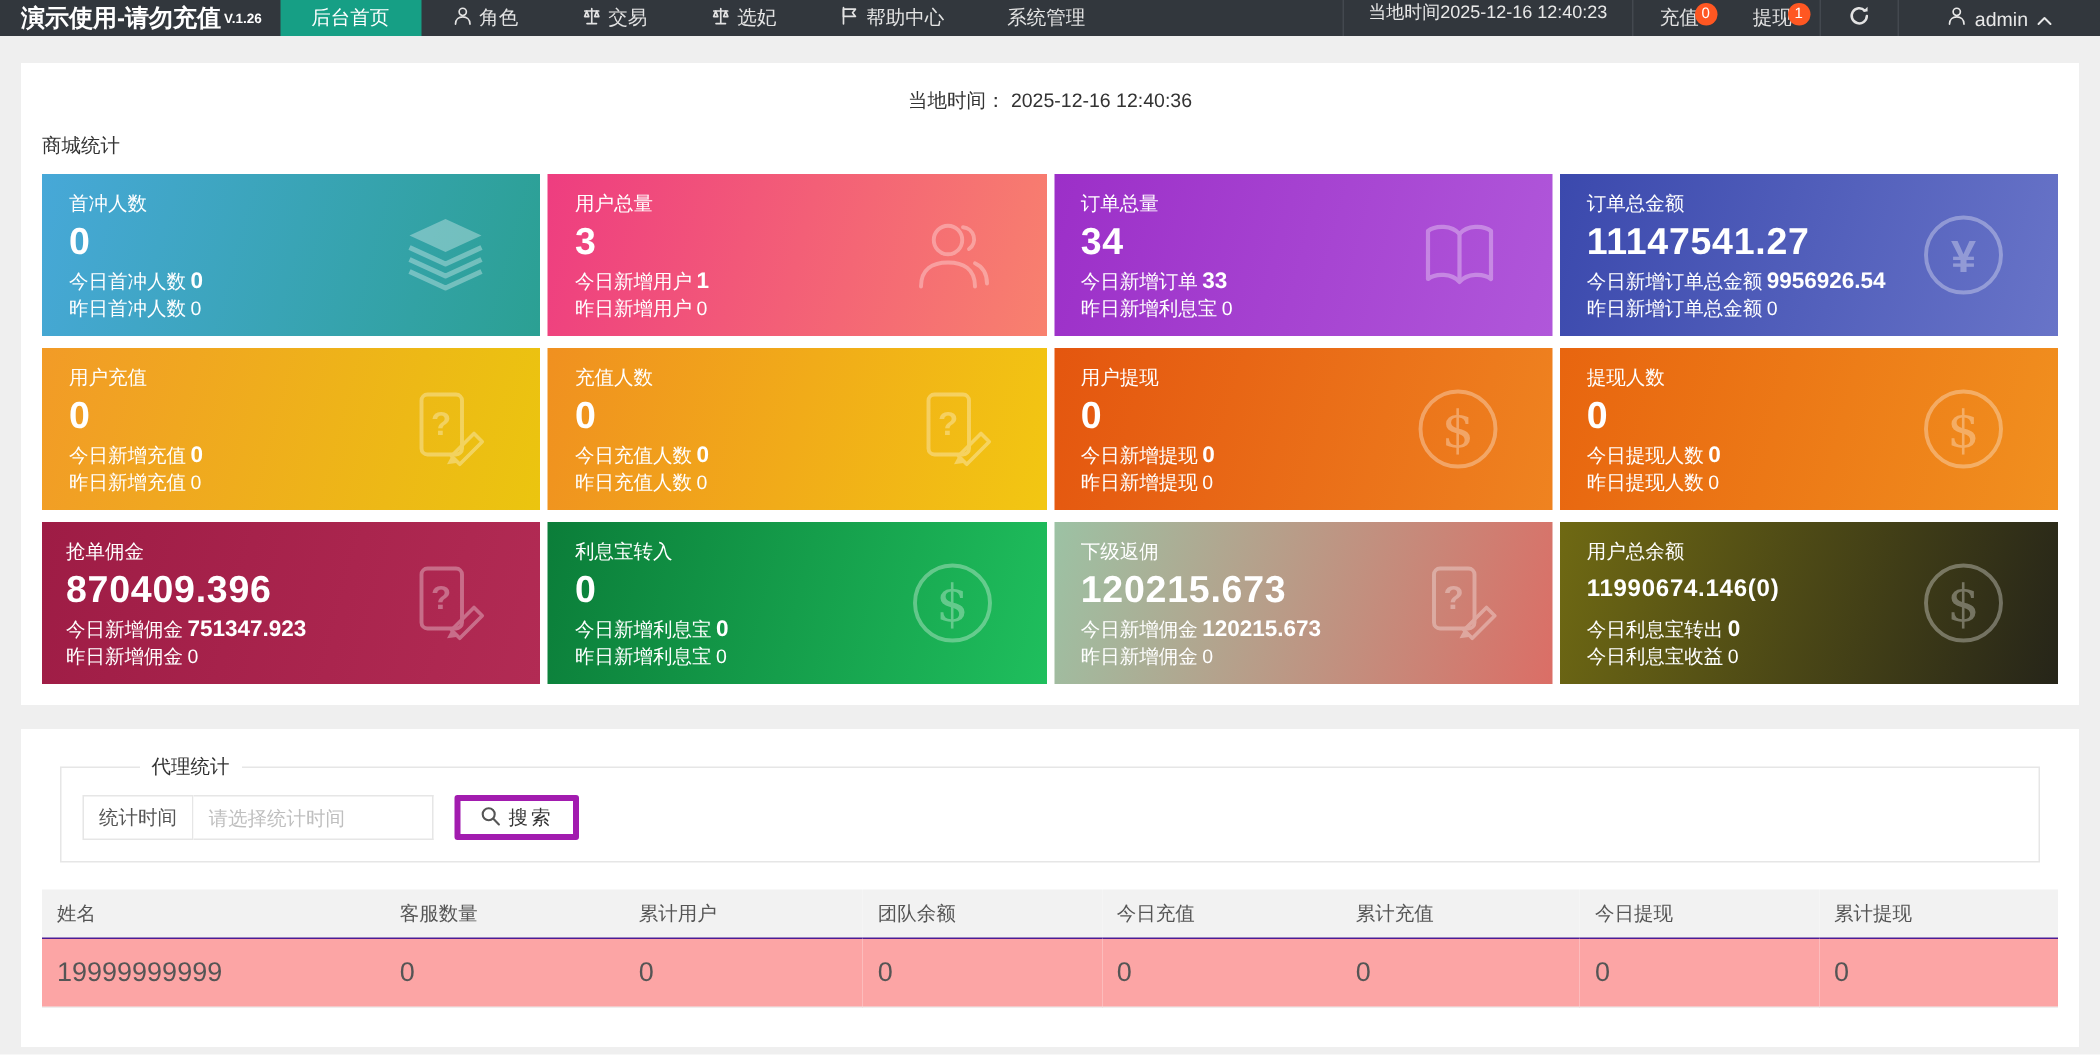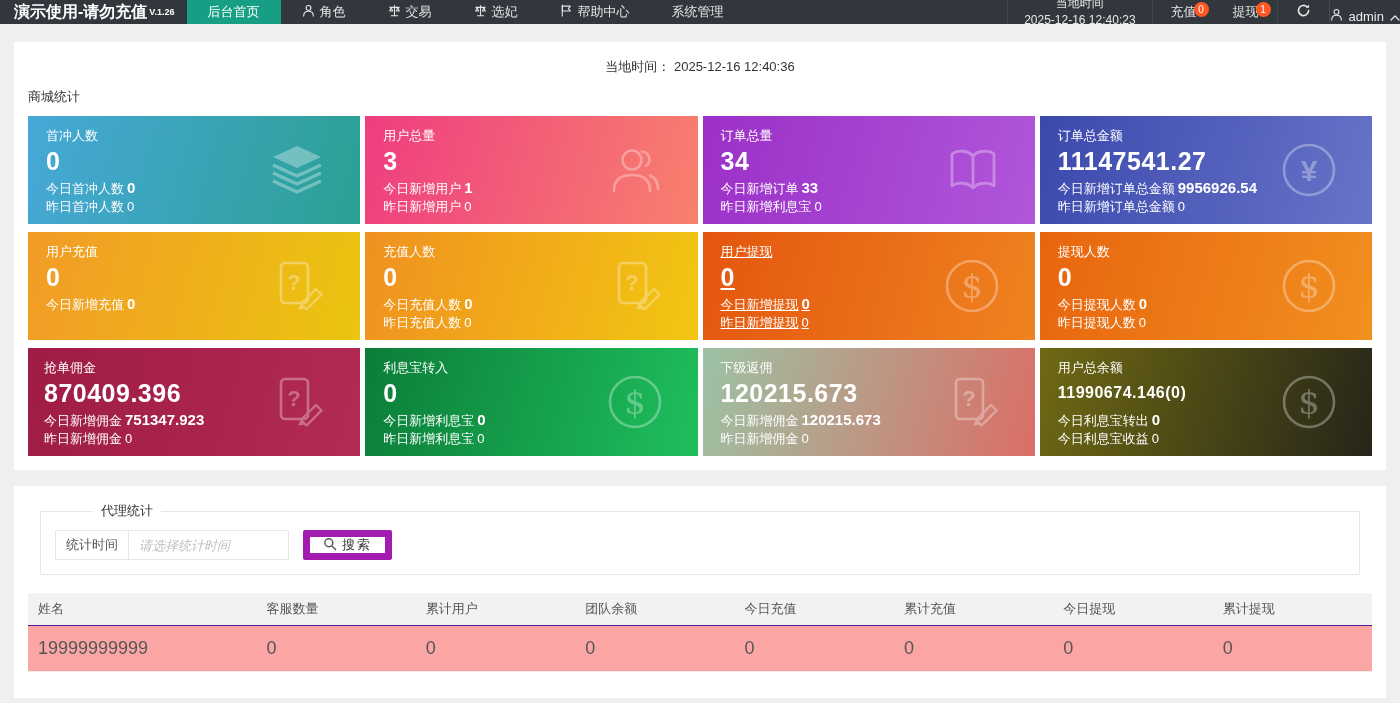--- a/index.html
+++ b/index.html
@@ -12,28 +12,28 @@
   }
   
   .navbar { height:24px; background:#32373d; display:flex; align-items:stretch; color:#d8d8d8; }
   .brand { display:flex; align-items:center; padding:0 12px 0 14px; color:#fff; font-size:16px; font-weight:bold; white-space:nowrap; }
   .brand .version { font-size:9px; font-weight:bold; margin-left:2px; align-self:flex-start; margin-top:7px; }
   .nav-menu { display:flex; align-items:stretch; }
   .nav-item { display:flex; align-items:center; gap:5px; padding:0 21px; font-size:13px; color:#e3e3e3; cursor:pointer; white-space:nowrap; }
   .nav-item svg { stroke:#e3e3e3; }
   .nav-item.active { background:#169f85; color:#fff; }
   .nav-right { margin-left:auto; display:flex; align-items:stretch; }
-  .time-block { display:flex; flex-direction:column; justify-content:center; text-align:center;
+  .time-block { display:flex; flex-direction:row; justify-content:center; text-align:center;
     padding:0 16px; font-size:12px; line-height:1.45; color:#e8e8e8;
     border-left:1px solid #43484f; border-right:1px solid #43484f; }
   .nav-action { position:relative; display:flex; align-items:center; padding:0 18px; font-size:13px; color:#e3e3e3; cursor:pointer; }
   .nav-action .badge { position:absolute; top:2px; right:6px; min-width:15px; height:15px; line-height:15px;
     background:#ff5722; color:#fff; font-size:10px; border-radius:9px; text-align:center; padding:0 3px; }
   .nav-sep { border-left:1px solid #43484f; }
-  .admin-block { display:flex; align-items:flex-end; gap:6px; padding:0 0; cursor:pointer; color:#e8e8e8; }
+  .admin-block { display:flex; align-items:center; gap:6px; padding:0 32px; cursor:pointer; color:#e8e8e8; }
   .icon-stroke { fill:none; stroke:currentColor; stroke-width:1.2; stroke-linecap:round; stroke-linejoin:round; }
   
   .panel { background:#fff; margin:0 14px; }
   .panel-1 { margin-top:18px; padding:8px 14px 14px; }
   .time-line { text-align:center; font-size:13px; color:#333; padding:8px 0 10px; }
   .stats-title { font-size:13px; color:#333; margin:2px 0 10px; }
   
   .cards-grid { display:grid; grid-template-columns:repeat(4,1fr); gap:8px 5px; }
   .stat-card { position:relative; height:108px; padding:11px 18px; color:#fff; overflow:hidden; }
   .card-title { font-size:13px; }
@@ -42,23 +42,23 @@
   .card-line { font-size:13px; margin-top:0; white-space:nowrap; }
   .card-line .v-bold { font-weight:bold; font-size:15px; margin-left:3px; }
   .card-line .v-norm { margin-left:3px; }
   .card-icon { position:absolute; right:34px; top:50%; transform:translateY(-50%); opacity:.32; line-height:0; }
   
   .panel-2 { margin-top:16px; padding:16px 14px 26px; }
   fieldset.agent-field { border:1px solid #e6e6e6; margin:0 12px; padding:10px 14px 14px; }
   fieldset.agent-field legend { font-size:13px; color:#333; padding:0 8px; margin-left:38px; }
   .filter-row { display:flex; align-items:center; }
   .addon-label { height:30px; line-height:28px; padding:0 10px; border:1px solid #e6e6e6; background:#fff; color:#555; font-size:13px; }
-  .filter-input { height:30px; width:160px; border:1px solid #e6e6e6; border-left:none; padding:0 10px; font-size:13px; color:#c2410c; outline:none;font-style:italic; }
+  .filter-input { height:30px; width:160px; border:1px solid #e6e6e6; border-left:none; padding:0 10px; font-size:13px; color:#c2410c; outline:none; }
   .filter-input::placeholder { color:#bfbfbf; }
-  .search-btn { margin-left:14px; height:30px; padding:0 13px; background:#fff; border:7px solid #a21caf; border-radius:2px;
+  .search-btn { margin-left:14px; height:30px; padding:0 13px; background:#fff; border:4px solid #a21caf; border-radius:2px;
     font-size:13px; color:#333; display:flex; align-items:center; gap:5px; cursor:pointer; letter-spacing:2px; }
   .search-btn svg { stroke:#555; }
   
   table.agent-table { width:100%; border-collapse:collapse; margin-top:18px; }
   table.agent-table th { background:#f2f2f2; font-weight:normal; text-align:left; font-size:13px; color:#555;
     padding:7px 10px; border-bottom:1px solid #4c1d95; }
   table.agent-table th:first-child { width:17%; }
   table.agent-table td { font-size:18px; color:#555; padding:12px 10px; border-bottom:1px solid #eee; background:#fca5a5; }
 </style>
 </head>
@@ -203,20 +203,21 @@
       <span class="card-icon"><svg width="58" height="58" viewBox="0 0 58 58">
             <circle cx="29" cy="29" r="25" fill="none" stroke="#fff" stroke-width="2.6"></circle>
             <text x="29" y="40" text-anchor="middle" font-size="30" font-weight="bold" fill="#fff">¥</text>
           </svg></span>
     </div>
 
     <div class="stat-card" style="background: linear-gradient(105deg, rgb(242, 155, 39) 0%, rgb(235, 197, 15) 100%);">
       <div class="card-title">用户充值</div>
       <div class="card-value">0</div>
       <div class="card-line"><span>今日新增充值</span><span class="v-bold">0</span></div>
+      <div class="card-line"><span>昨日新增充值</span><span class="v-norm">0</span></div>
       <span class="card-icon"><svg width="56" height="56" viewBox="0 0 56 56">
             <rect x="11" y="5" width="27" height="40" rx="4" fill="none" stroke="#fff" stroke-width="2.6"></rect>
             <text x="24" y="32" text-anchor="middle" font-size="22" font-weight="bold" fill="#fff">?</text>
             <path d="M31 46L46 31l5.5 5.5L36.5 51.5z" fill="none" stroke="#fff" stroke-width="2.4" stroke-linejoin="round"></path>
             <path d="M28 51.5l3-5.5 4.5 4.5z" fill="#fff"></path>
           </svg></span>
     </div>
 
     <div class="stat-card" style="background: linear-gradient(105deg, rgb(240, 144, 32) 0%, rgb(242, 199, 18) 100%);">
       <div class="card-title">充值人数</div>
@@ -224,21 +225,21 @@
       <div class="card-line"><span>今日充值人数</span><span class="v-bold">0</span></div>
       <div class="card-line"><span>昨日充值人数</span><span class="v-norm">0</span></div>
       <span class="card-icon"><svg width="56" height="56" viewBox="0 0 56 56">
             <rect x="11" y="5" width="27" height="40" rx="4" fill="none" stroke="#fff" stroke-width="2.6"></rect>
             <text x="24" y="32" text-anchor="middle" font-size="22" font-weight="bold" fill="#fff">?</text>
             <path d="M31 46L46 31l5.5 5.5L36.5 51.5z" fill="none" stroke="#fff" stroke-width="2.4" stroke-linejoin="round"></path>
             <path d="M28 51.5l3-5.5 4.5 4.5z" fill="#fff"></path>
           </svg></span>
     </div>
 
-    <div class="stat-card" style="background: linear-gradient(105deg, rgb(228, 86, 15) 0%, rgb(239, 131, 32) 100%); text-decoration: underline;">
+    <div class="stat-card" style="background: linear-gradient(105deg, rgb(228, 86, 15) 0%, rgb(239, 131, 32) 100%);">
       <div class="card-title">用户提现</div>
       <div class="card-value">0</div>
       <div class="card-line"><span>今日新增提现</span><span class="v-bold">0</span></div>
       <div class="card-line"><span>昨日新增提现</span><span class="v-norm">0</span></div>
       <span class="card-icon"><svg width="58" height="58" viewBox="0 0 58 58">
             <circle cx="29" cy="29" r="25" fill="none" stroke="#fff" stroke-width="2.6"></circle>
             <text x="29" y="41" text-anchor="middle" font-size="34" fill="#fff" font-family="DejaVu Serif, serif">$</text>
           </svg></span>
     </div>
 

